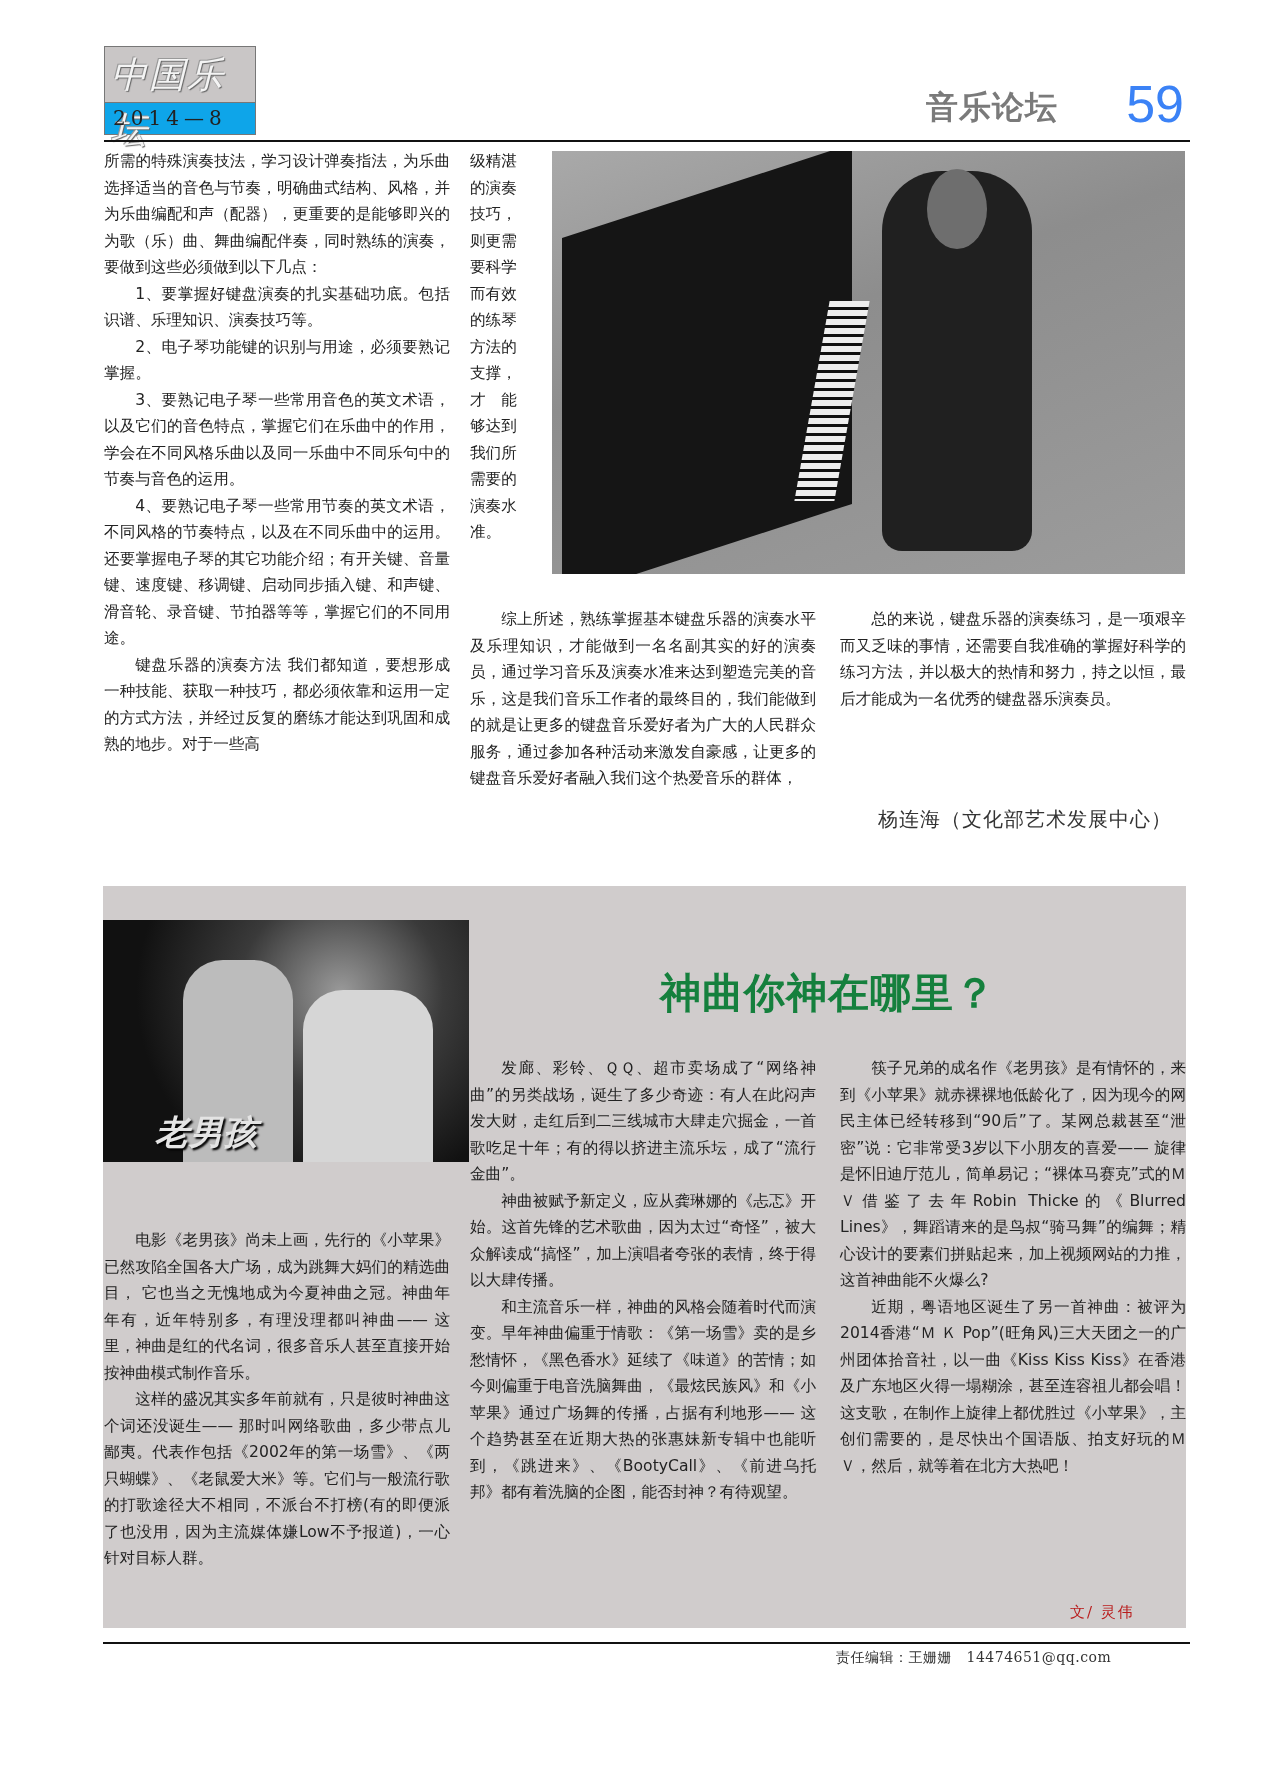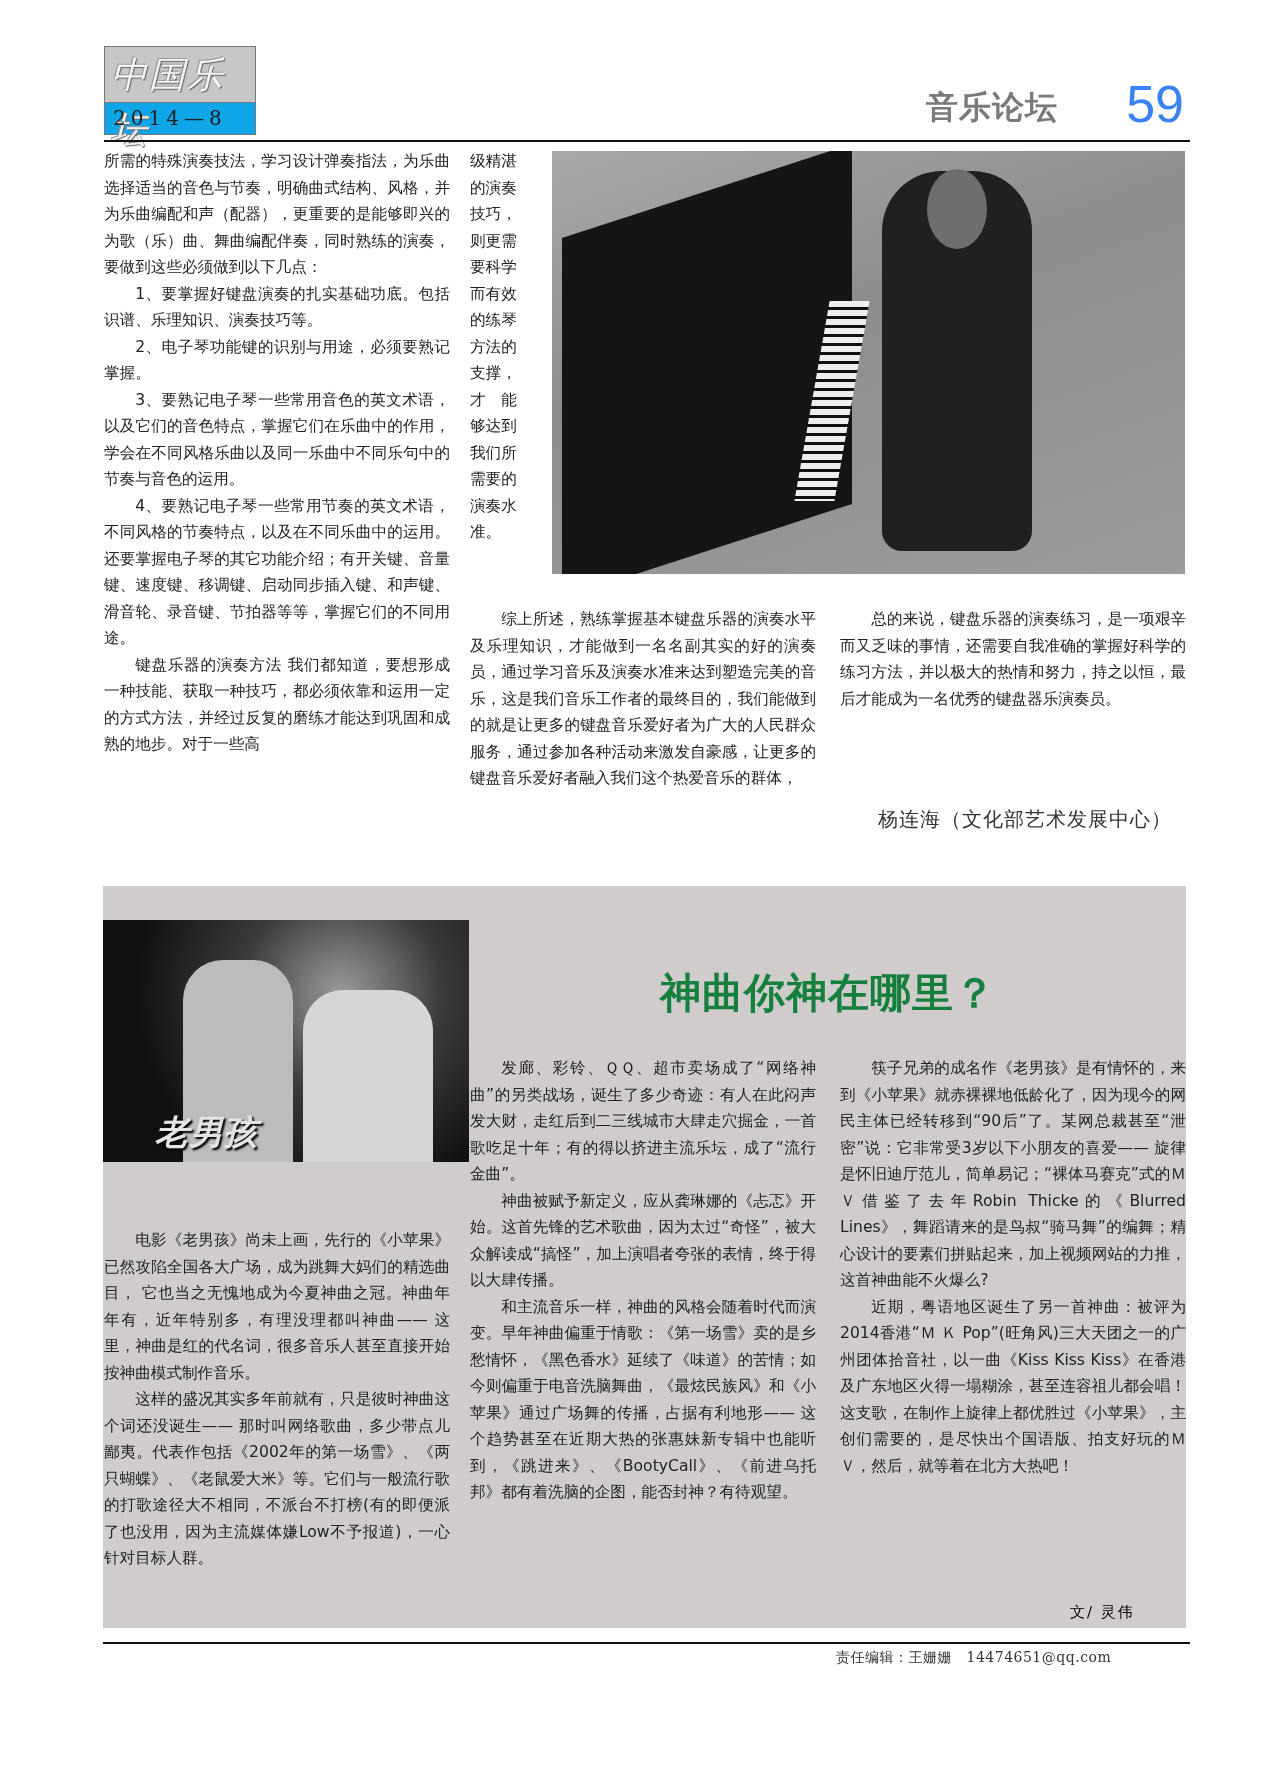--- a/index.html
+++ b/index.html
@@ -30,21 +30,21 @@
 
   
   .feature { position: absolute; left: 103px; top: 886px; width: 1083px; height: 742px; background: #d0cccc; }
   .photo-boys { position: absolute; left: 103px; top: 920px; width: 366px; height: 242px; background: radial-gradient(circle at 65% 30%, #9a9a9a 0%, #3a3a3a 35%, #111 70%); overflow: hidden; }
   .photo-boys .fig1 { position: absolute; left: 80px; top: 40px; width: 110px; height: 210px; background: #bcbcbc; border-radius: 40px 40px 0 0; }
   .photo-boys .fig2 { position: absolute; left: 200px; top: 70px; width: 130px; height: 190px; background: #d6d6d6; border-radius: 40px 40px 0 0; }
   .photo-boys .caption-art { position: absolute; left: 12px; bottom: 6px; font-family: "DejaVu Serif", serif; font-style: italic; font-weight: bold; font-size: 34px; color: #e4e4e4; text-shadow: 2px 2px 2px #000; margin-left: 40px; }
   .feature-title { position: absolute; left: 660px; top: 966px; font-family: "DejaVu Serif", serif; font-weight: bold; font-size: 41px; color: #15803d; letter-spacing: 1px; }
   .fcol { position: absolute; font-size: 15.6px; line-height: 26.5px; color: #222; text-align: justify; }
   .fcol p { text-indent: 2em; }
-  .byline { position: absolute; left: 1070px; top: 1603px; font-family: "DejaVu Serif", serif; font-size: 15px; color: #000000; letter-spacing: 2px; }
+  .byline { position: absolute; left: 1070px; top: 1603px; font-family: "DejaVu Serif", serif; font-size: 15px; color: #b91c1c; letter-spacing: 2px; }
 
   .footer-rule { position: absolute; left: 103px; right: 90px; top: 1642px; border-top: 2px solid #111; }
   .footer { position: absolute; left: 836px; top: 1649px; font-family: "DejaVu Serif", serif; font-size: 14px; color: #333; letter-spacing: 0.5px; }
 </style>
 </head>
 <body>
 
 <div class="masthead">
   <div class="logo">中国乐坛</div>
   <div class="issue">2014—8</div>

